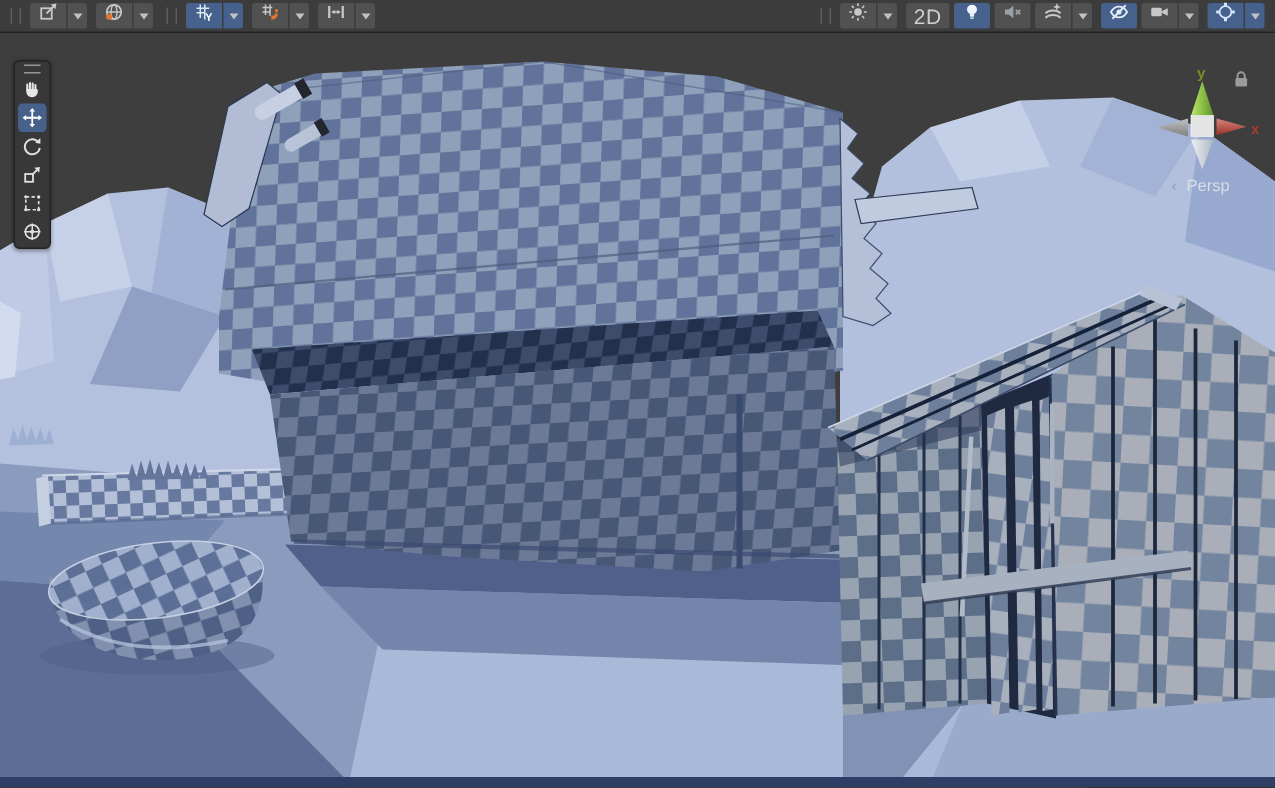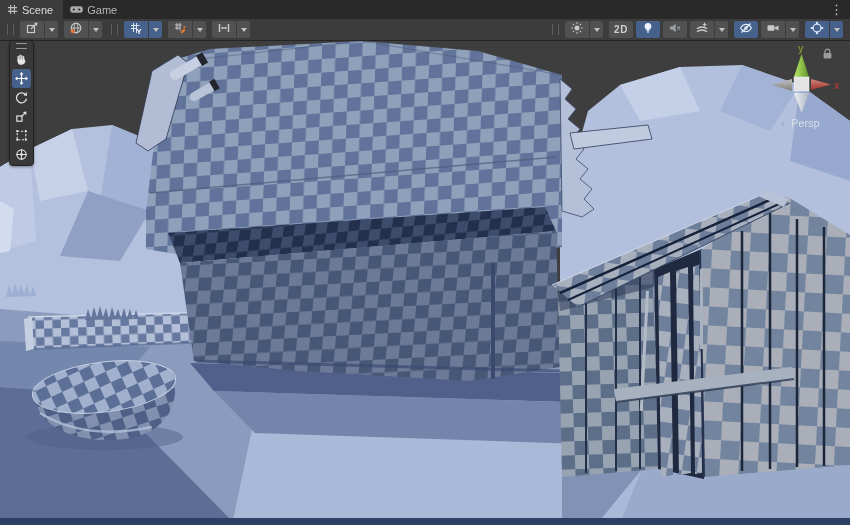--- a/index.html
+++ b/index.html
@@ -15,21 +15,21 @@
   .toolbar{height:22px;background:#3c3c3c;border-bottom:1px solid #242424;display:flex;align-items:center;
            padding:0 4px;gap:3px;box-sizing:border-box;}
   .tb-sep{width:5px;height:11px;border-left:1px solid #5d5d5d;border-right:1px solid #5d5d5d;margin:0 3px;}
   .tb-group{display:flex;gap:1px;margin-right:3px;}
   .tb-btn{height:17px;min-width:24px;background:#515151;border-radius:2px;display:flex;align-items:center;
           justify-content:center;padding:0 3px;box-sizing:border-box;color:#c8c8c8;}
   .tb-btn.lead{border-radius:2px 0 0 2px;}
   .tb-dd{width:13px;height:17px;background:#515151;border-radius:0 2px 2px 0;display:flex;align-items:center;justify-content:center;}
   .caret{width:0;height:0;border-left:3.5px solid transparent;border-right:3.5px solid transparent;border-top:4px solid #c2c2c2;}
   .on{background:#46618c !important;}
-  .lbl2d{font-size:10px;font-weight:bold;color:#cfcfcf;letter-spacing:.5px;padding:0 2px;}
+  .lbl2d{font-size:14px;font-weight:normal;color:#cfcfcf;letter-spacing:.5px;padding:0 2px;}
   .right-tools{margin-left:auto;display:flex;align-items:center;gap:3px;}
   
   .vp{position:absolute;left:0;top:41px;width:850px;height:484px;}
   .vp svg{display:block;}
   
   .tools{position:absolute;left:9px;top:40px;width:23px;background:#383838;border:1px solid #232323;
          border-radius:4px;box-shadow:0 1px 3px rgba(0,0,0,.4);padding-bottom:1px;}
   .tools-grip{height:9px;display:flex;align-items:center;justify-content:center;}
   .grip-lines{width:11px;height:4px;border-top:1px solid #969696;border-bottom:1px solid #969696;}
   .tool-btn{width:19px;height:19px;margin:0 auto;border-radius:3px;display:flex;align-items:center;justify-content:center;}
@@ -38,41 +38,20 @@
   .gizmo{position:absolute;left:765px;top:43px;}
   .gizmo text{font-family:"Liberation Sans",sans-serif;}
   .lock{position:absolute;left:822px;top:46px;}
   svg text{font-family:"Liberation Sans",sans-serif;}
 </style>
 </head>
 <body>
 
 <div class="app">
 
-  <div class="tabbar">
-    <div class="tab active">
-      <span class="tab-ic">
-        <svg width="11" height="11" viewBox="0 0 12 12">
-            <path d="M1,4 H11 M1,8 H11 M4,1 V11 M8,1 V11" stroke="#c0c0c0" stroke-width="1.2" fill="none"></path>
-          </svg>
-      </span>
-      <span>Scene</span>
-    </div>
-    <div class="tab">
-      <span class="tab-ic">
-        <svg width="13" height="9" viewBox="0 0 14 10">
-            <path d="M3,1.5 h8 a3,3 0 0 1 3,3 v1 a3,3 0 0 1 -3,3 h-8 a3,3 0 0 1 -3,-3 v-1 a3,3 0 0 1 3,-3 z" fill="#a9a9a9"></path>
-            <circle cx="4" cy="5" r="1.2" fill="#292929"></circle>
-            <circle cx="10" cy="5" r="1.2" fill="#292929"></circle>
-          </svg>
-      </span>
-      <span>Game</span>
-    </div>
-    <div class="kebab">⋮</div>
-  </div>
 
   <div class="toolbar">
     <span class="tb-sep"></span>
 
     <div class="tb-group">
       <div class="tb-btn lead">
         <span>
           <svg width="14" height="14" viewBox="0 0 14 14">
               <rect x="2.5" y="4.5" width="7" height="7" fill="none" stroke="#c8c8c8" stroke-width="1.2"></rect>
               <path d="M6,8 L11,3" stroke="#c8c8c8" stroke-width="1.2"></path>

